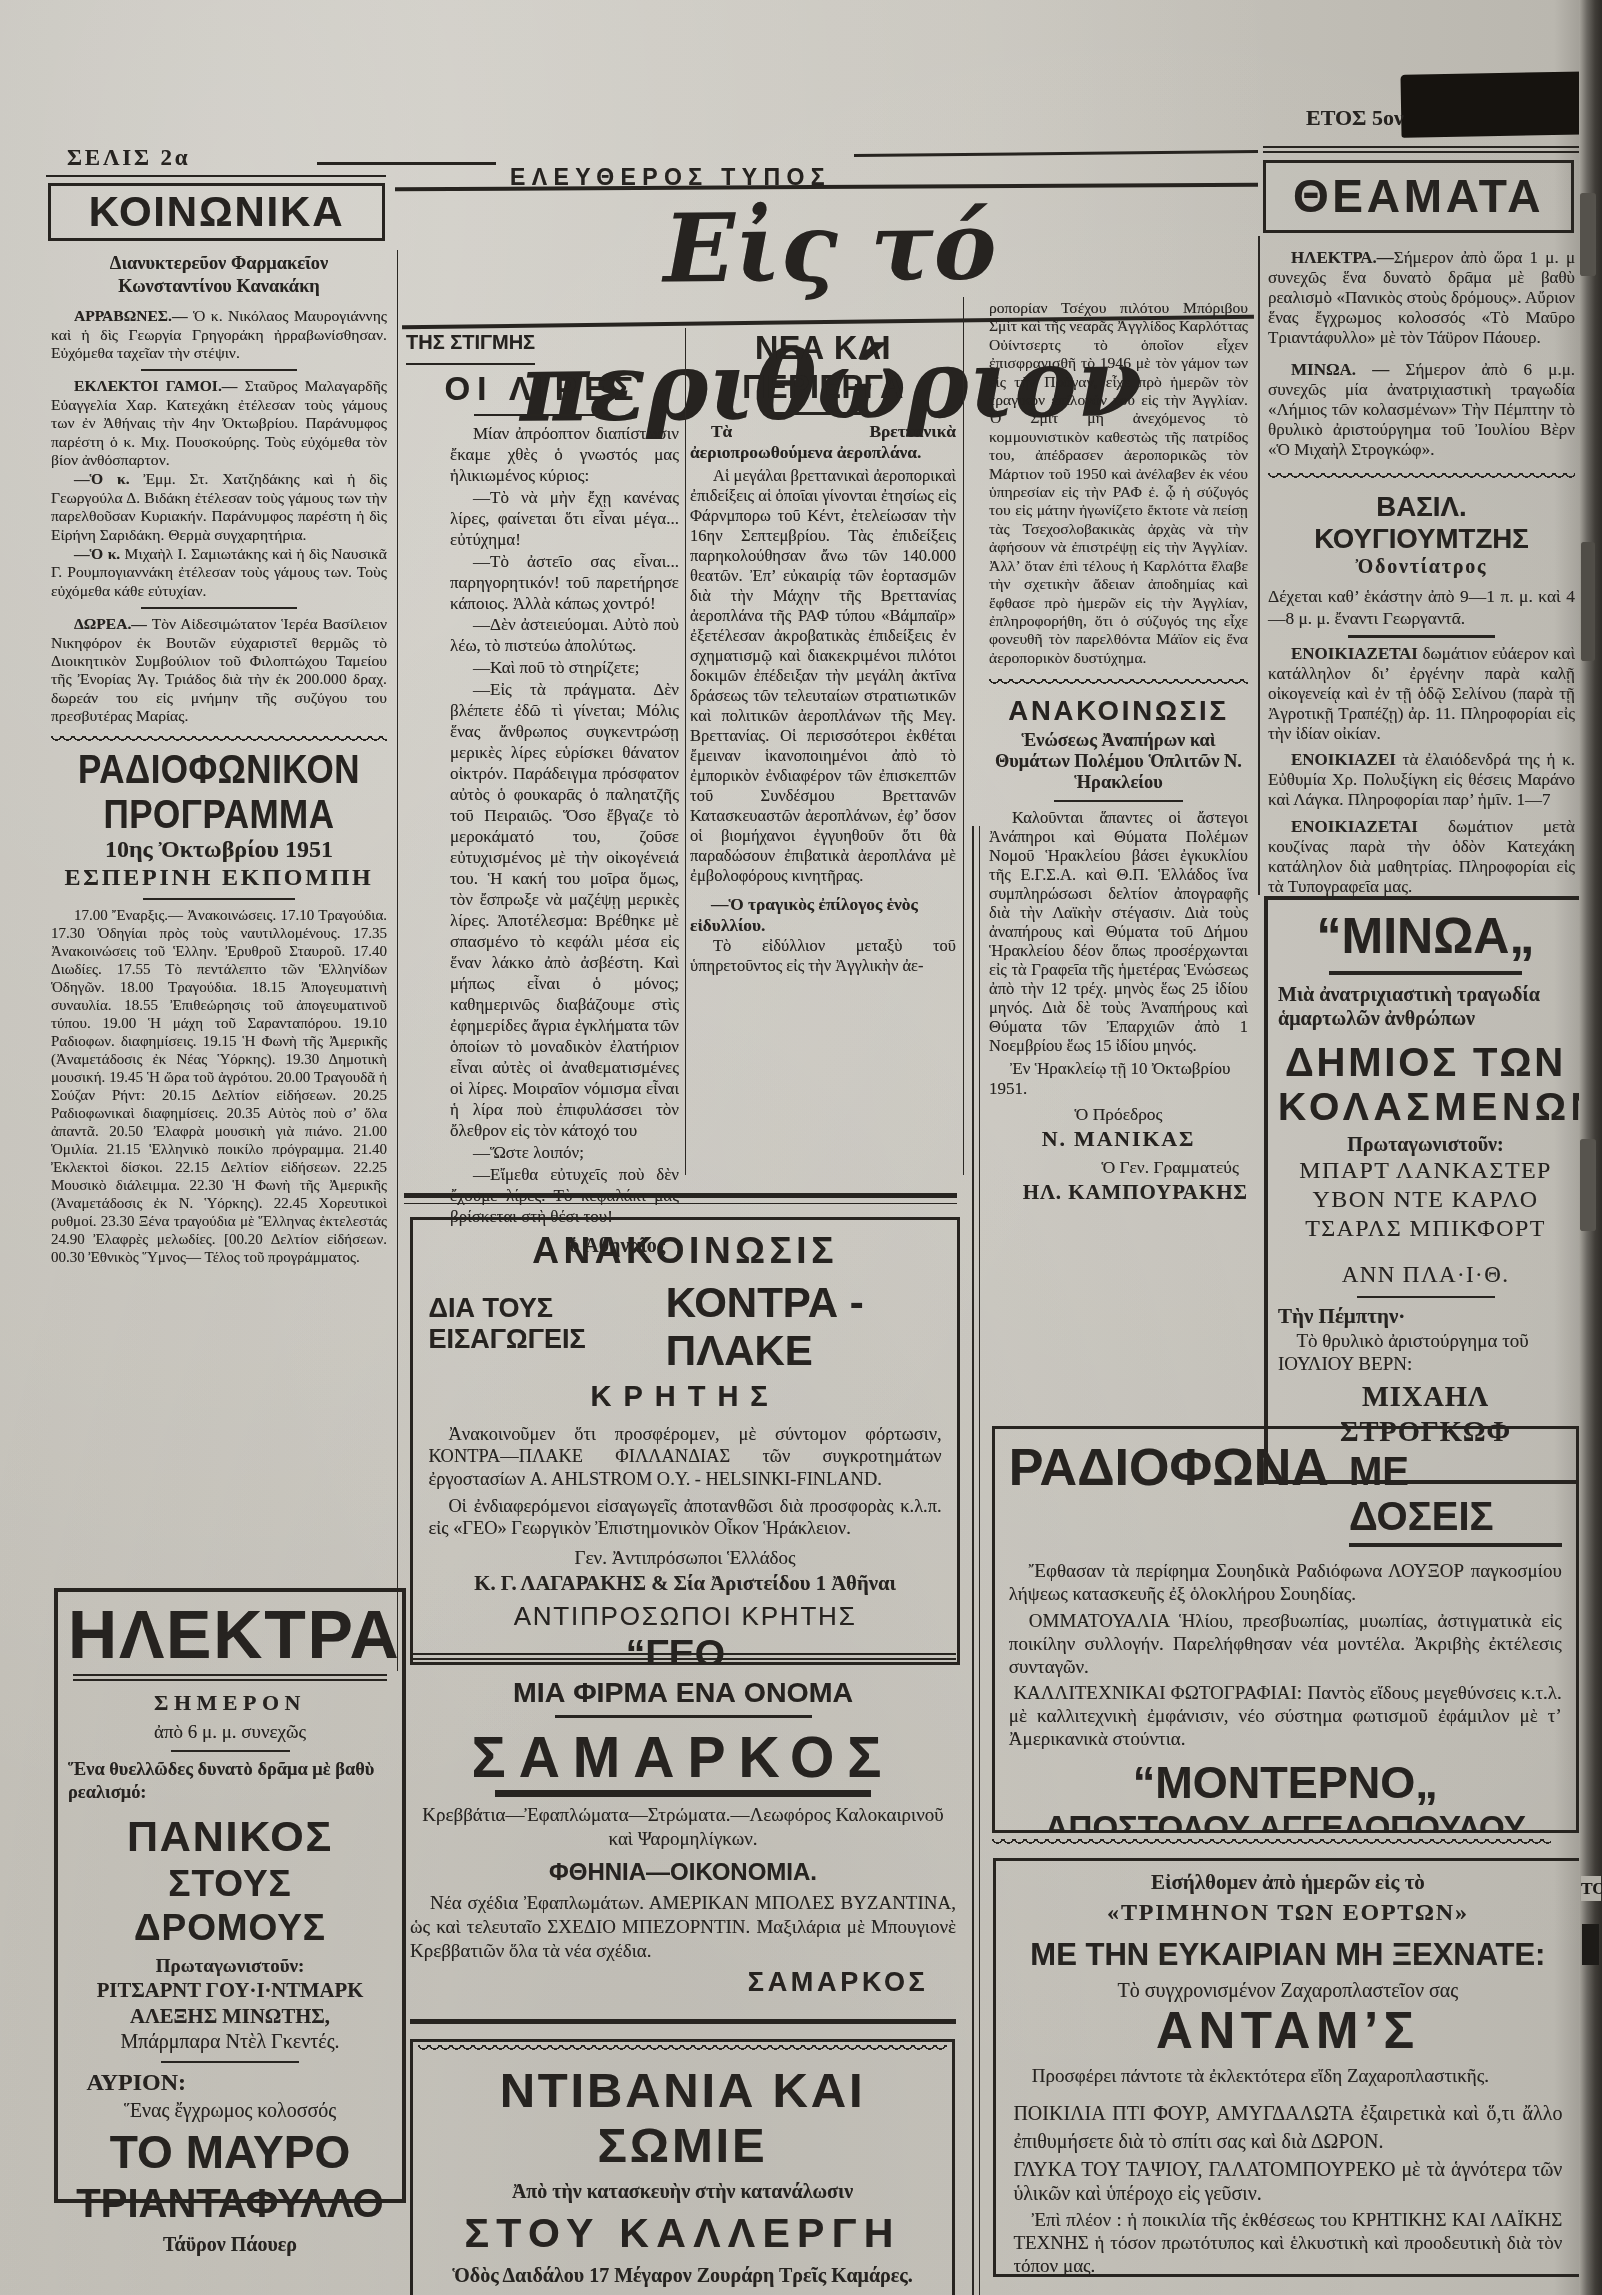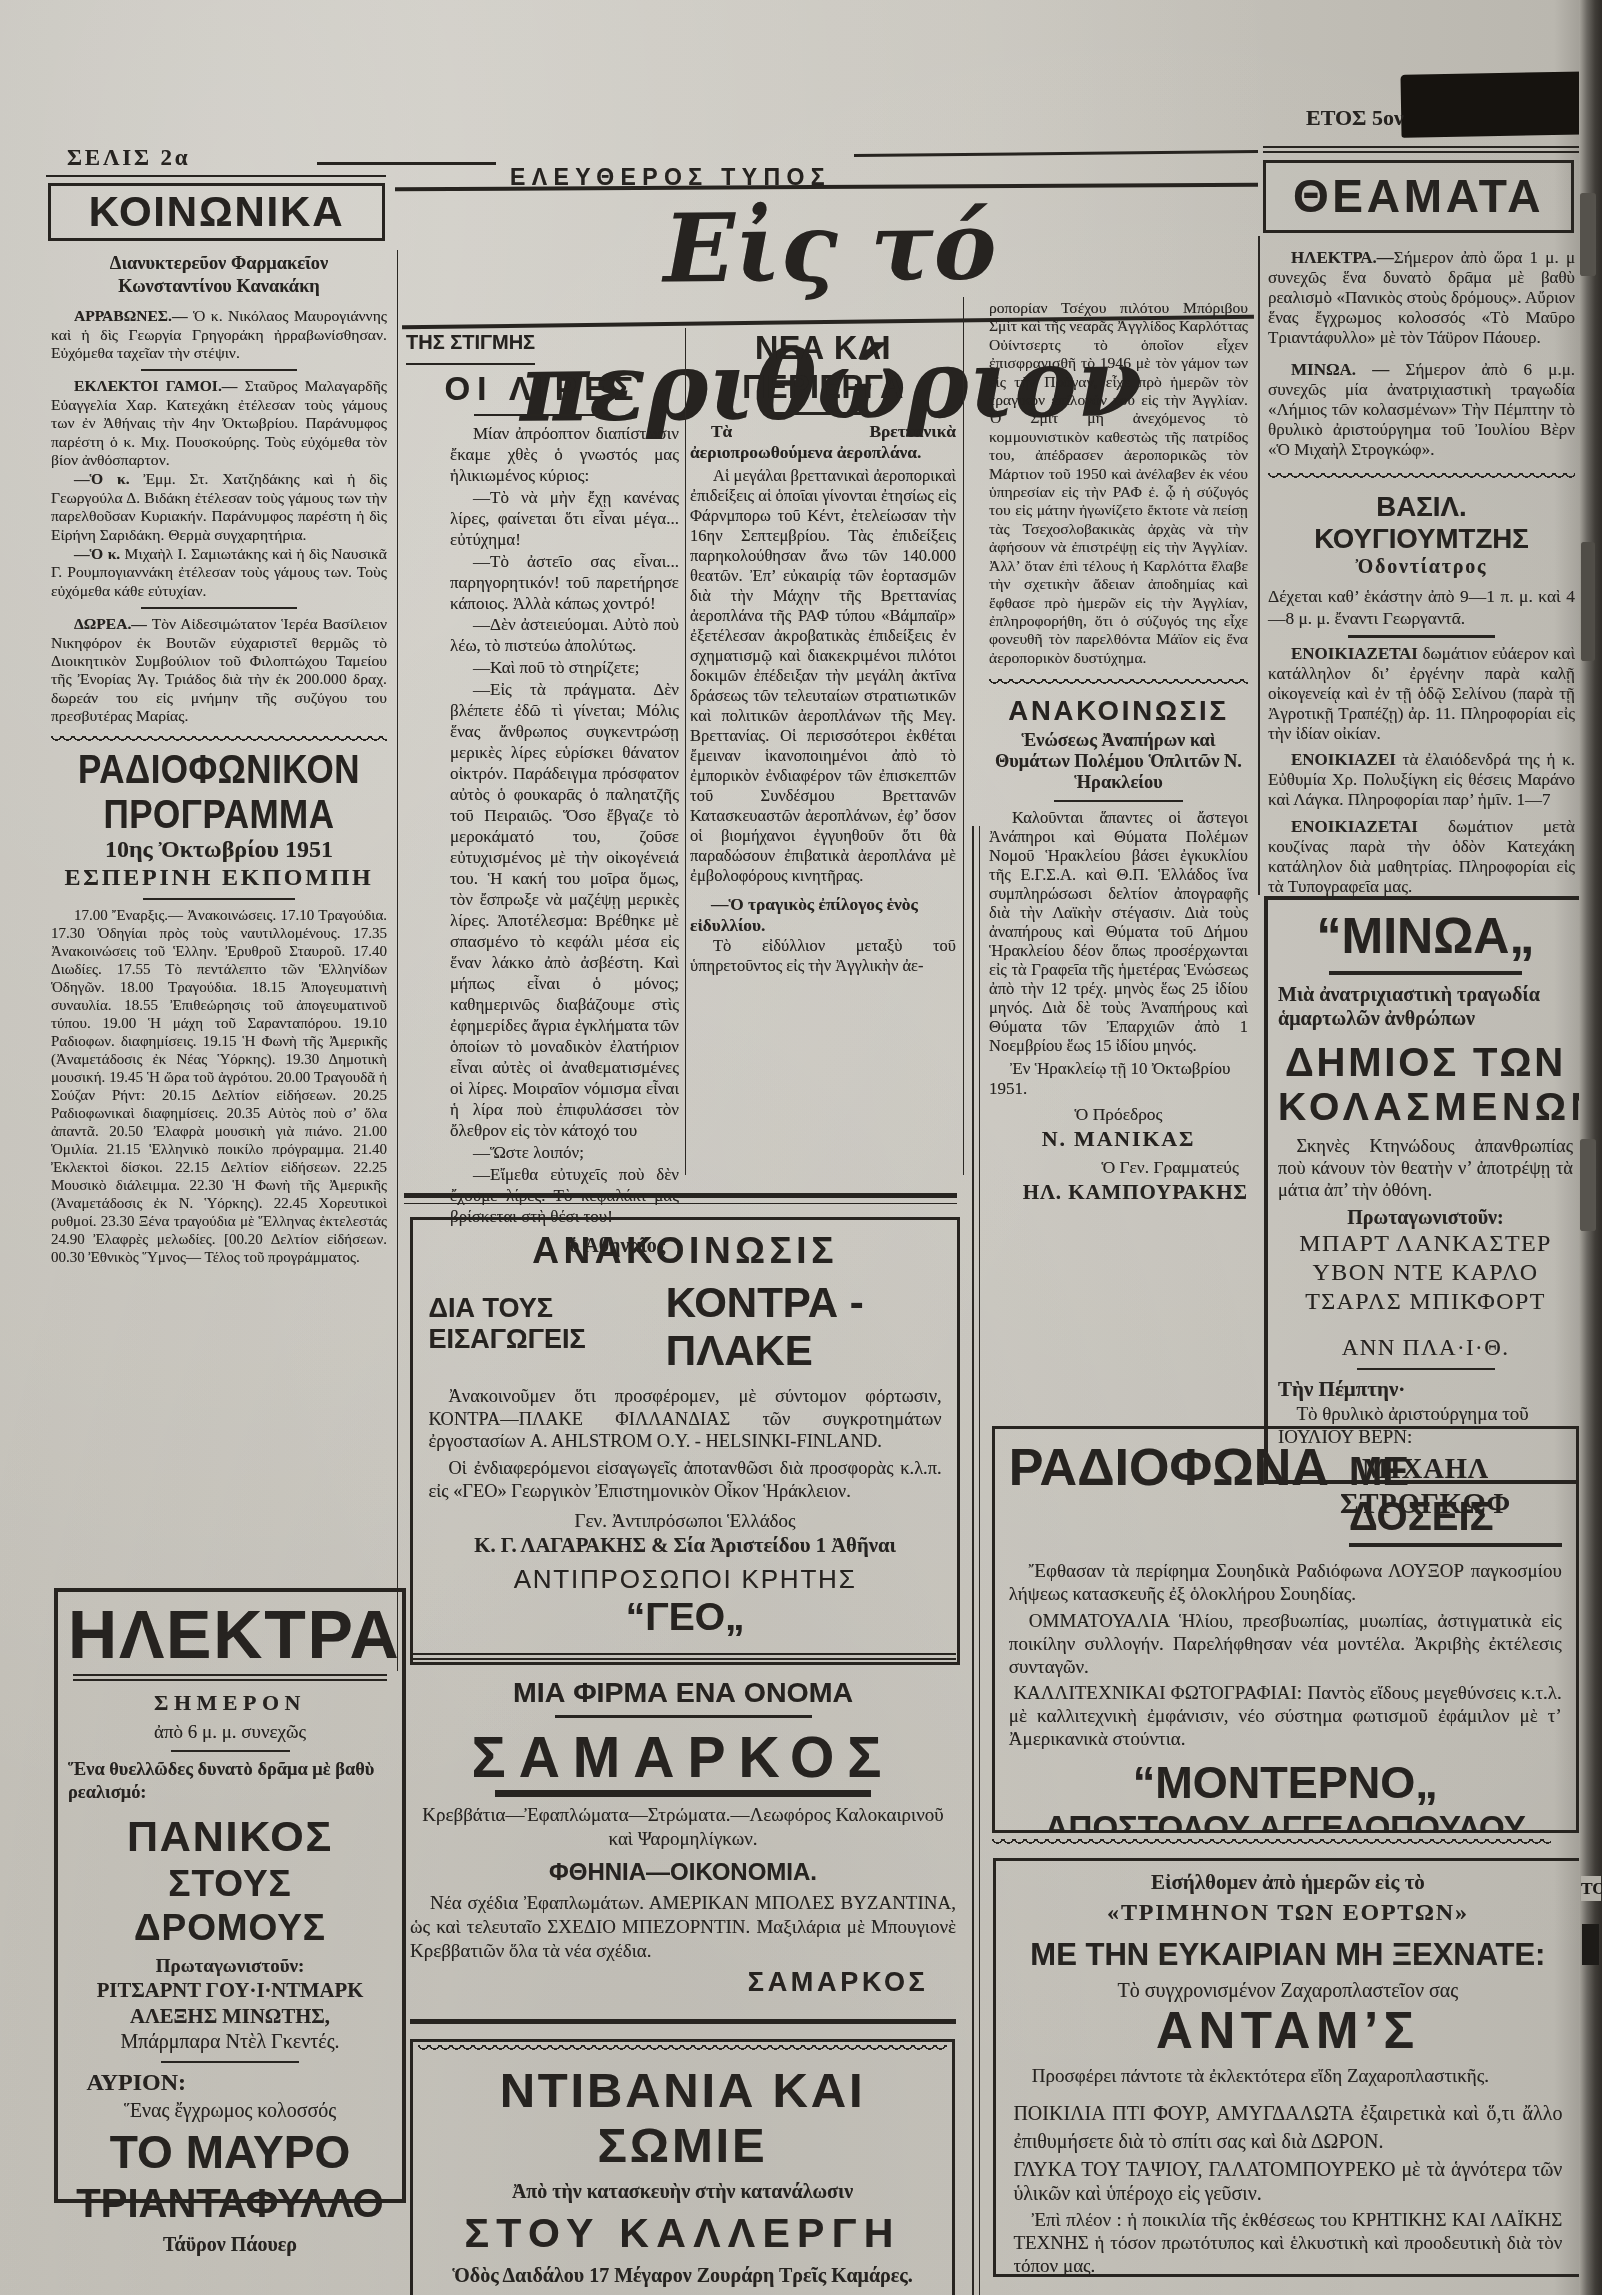--- a/index.html
+++ b/index.html
@@ -156,41 +156,41 @@
   <p class="para j t-right" style="margin-top:6.4px;"><span class="b">ΕΝΟΙΚΙΑΖΕΙ</span> <span>τὰ ἐλαιόδενδρά της ἡ κ. Εὐθυμία Χρ. Πολυξίγκη εἰς θέσεις Μαράνο καὶ Λάγκα. Πληροφορίαι παρ’ ἡμῖν.    1—7</span></p>
   <p class="para j t-right" style="margin-top:6.4px;"><span class="b">ΕΝΟΙΚΙΑΖΕΤΑΙ</span> <span>δωμάτιον μετὰ κουζίνας παρὰ τὴν ὁδὸν Κατεχάκη κατάληλον διὰ μαθητρίας. Πληροφορίαι εἰς τὰ Τυπογραφεῖα μας.</span></p>
 </div>
 
 <div class="abs" style="left:1264px;top:896px;width:295px;height:563px;border:4.1px solid #272420;padding:8.3px 10px;">
   <div class="c sans b" style="font-size:50px;line-height:56px;">“ΜΙΝΩΑ„</div>
   <div class="hrc" style="width:193px;height:4.6px;"></div>
   <div class="b" style="font-size:20px;line-height:24px;margin-top:2.8px;">Μιὰ ἀνατριχιαστικὴ τραγωδία ἁμαρτωλῶν ἀνθρώπων</div>
   <div class="c sans b" style="font-size:40px;line-height:46px;margin-top:9px;letter-spacing:2.8px;">ΔΗΜΙΟΣ ΤΩΝ</div>
   <div class="c sans b" style="font-size:39px;line-height:44px;letter-spacing:4.6px;">ΚΟΛΑΣΜΕΝΩΝ</div>
-  <p class="j" style="font-size:18.4px;line-height:22px;margin-top:6.4px;text-indent:18.4px;">Σκηνὲς Κτηνώδους ἀπανθρωπίας ποὺ κάνουν τὸν θεατὴν ν’ ἀποτρέψῃ τὰ μάτια ἀπ’ τὴν ὀθόνη.</p>
   <div class="c b" style="font-size:20px;margin-top:4.6px;">Πρωταγωνιστοῦν:</div>
   <div class="c" style="font-size:24px;line-height:29px;letter-spacing:1.4px;">ΜΠΑΡΤ ΛΑΝΚΑΣΤΕΡ</div>
   <div class="c" style="font-size:24px;line-height:29px;letter-spacing:1.4px;">ΥΒΟΝ ΝΤΕ ΚΑΡΛΟ</div>
   <div class="c" style="font-size:24px;line-height:29px;letter-spacing:1.4px;">ΤΣΑΡΛΣ ΜΠΙΚΦΟΡΤ</div>
   <div class="c" style="font-size:23px;line-height:29px;letter-spacing:1.4px;margin-top:17px;">ΑΝΝ ΠΛΑ·Ι·Θ.</div>
   <div class="hrc" style="width:138px;"></div>
   <div class="b" style="font-size:21px;">Τὴν Πέμπτην·</div>
   <div style="font-size:19px;line-height:23px;text-indent:18.4px;">Τὸ θρυλικὸ ἀριστούργημα τοῦ ΙΟΥΛΙΟΥ ΒΕΡΝ:</div>
   <div class="c b" style="font-size:28.5px;line-height:35px;margin-top:3.7px;letter-spacing:0.9px;">ΜΙΧΑΗΛ ΣΤΡΟΓΚΩΦ</div>
 </div>
 
 <div class="abs rule" style="left:404px;top:1193px;width:553px;height:4.6px;"></div>
 <div class="abs rule" style="left:404px;top:1203px;width:553px;height:1.4px;"></div>
 
 <div class="abs" style="left:410px;top:1217px;width:513px;height:422px;border:3.2px solid #272420;padding:10px 15.6px;overflow:hidden;">
   <div class="c sans b" style="font-size:37px;line-height:42px;letter-spacing:4.6px;">ΑΝΑΚΟΙΝΩΣΙΣ</div>
   <div style="display:flex;align-items:baseline;gap:13.8px;justify-content:center;margin-top:7.3px;">
     <span class="sans b" style="font-size:27px;">ΔΙΑ ΤΟΥΣ ΕΙΣΑΓΩΓΕΙΣ</span>
     <span class="sans b" style="font-size:42px;">ΚΟΝΤΡΑ - ΠΛΑΚΕ</span>
   </div>
+  <div class="c sans b" style="font-size:29px;letter-spacing:12px;margin-top:4.6px;">ΚΡΗΤΗΣ</div>
   <p class="j" style="font-size:18.4px;line-height:22.5px;text-indent:20px;margin-top:10px;">Ἀνακοινοῦμεν ὅτι προσφέρομεν, μὲ σύντομον φόρτωσιν, ΚΟΝΤΡΑ—ΠΛΑΚΕ ΦΙΛΛΑΝΔΙΑΣ τῶν συγκροτημάτων ἐργοστασίων A. AHLSTROM O.Y. - HELSINKI-FINLAND.</p>
   <p class="j" style="font-size:18.4px;line-height:22.5px;text-indent:20px;margin-top:4.6px;">Οἱ ἐνδιαφερόμενοι εἰσαγωγεῖς ἀποτανθῶσι διὰ προσφορὰς κ.λ.π. εἰς «ΓΕΟ» Γεωργικὸν Ἐπιστημονικὸν Οἶκον Ἡράκλειον.</p>
   <div class="c" style="font-size:19px;margin-top:7.3px;">Γεν. Ἀντιπρόσωποι Ἑλλάδος</div>
   <div class="c b" style="font-size:20.7px;margin-top:2.8px;">Κ. Γ. ΛΑΓΑΡΑΚΗΣ &amp; Σία Ἀριστείδου 1 Ἀθῆναι</div>
   <div class="c sans" style="font-size:26px;margin-top:6.4px;letter-spacing:1.8px;">ΑΝΤΙΠΡΟΣΩΠΟΙ ΚΡΗΤΗΣ</div>
   <div class="c sans b" style="font-size:39px;line-height:44px;">“ΓΕΟ„</div>
 
 </div>
 
 <div class="abs dbl" style="left:410px;top:1653px;width:546px;"></div>

